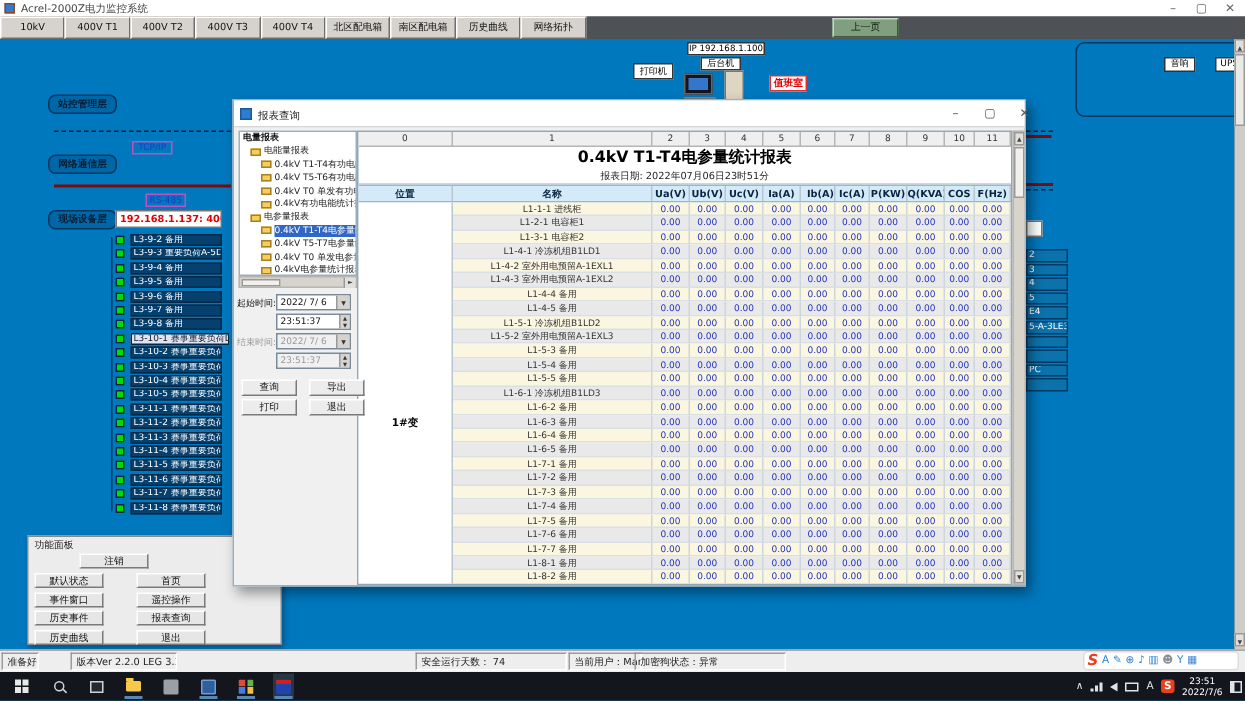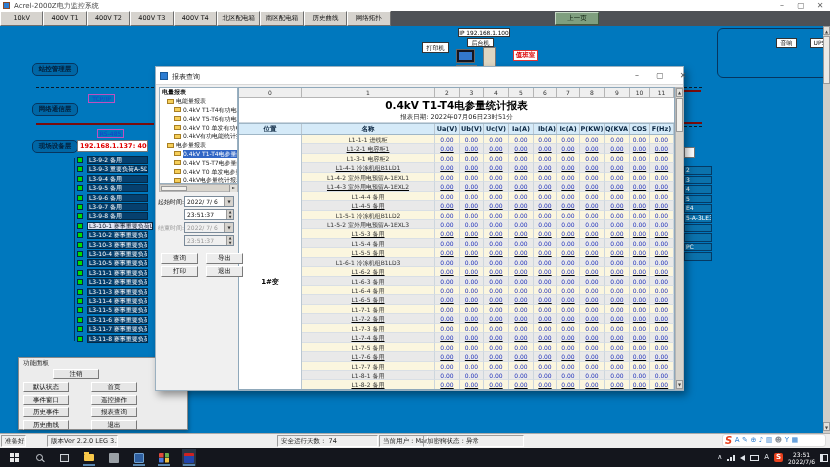--- a/index.html
+++ b/index.html
@@ -76,21 +76,21 @@
 .spin-btns{position:absolute;right:0;top:0;width:7px;height:9px;border-left:1px solid #999;background:#d6d3ce;font-size:3.5px;line-height:4.5px;text-align:center;color:#333;}
 .dlg-btn{width:37px;height:11px;background:#ececec;border:1px solid;border-color:#fff #7a7a7a #7a7a7a #fff;font-size:6.5px;text-align:center;line-height:9px;color:#111;}
 
 #rpt{left:82px;top:20px;width:437px;height:303px;background:#fff;border:1px solid #8fa8ba;overflow:hidden;}
 #cnrow{display:flex;height:10px;background:#efefef;}
 .cnum{border-right:1px solid #b5b5b5;border-bottom:1px solid #b5b5b5;font-size:6px;line-height:9px;text-align:center;color:#333;flex:none;}
 #title-row{height:14px;font-size:10.5px;font-weight:bold;text-align:center;line-height:14px;color:#000;}
 #date-row{height:11px;font-size:6.5px;text-align:center;line-height:10px;color:#222;border-bottom:1px solid #ccd6de;}
 #hrow{display:flex;height:12px;background:#d5eaf8;border-bottom:1px solid #9fb6c6;border-top:1px solid #9fb6c6;}
 .hcell{font-size:6.5px;font-weight:bold;text-align:center;line-height:11px;color:#0a2540;border-right:1px solid #b9c6d0;flex:none;overflow:hidden;white-space:nowrap;}
-#tbody{display:flex;height:255px;text-decoration:underline;}
+#tbody{display:flex;height:255px;}
 #loc-cell{width:63px;border-right:1px solid #b9c6d0;position:relative;background:#fff;flex:none;}
 #loc-val{position:absolute;top:142px;left:0;width:100%;text-align:center;font-size:7px;font-weight:bold;color:#000;}
 #trows{flex:1;display:flex;flex-direction:column;}
 .trow{display:flex;flex:1;min-height:0;}
 .trow.odd{background:#FBF6DF;}
 .trow.even{background:#E9E9E9;}
 .tcell{border-right:1px solid #cdd6dd;border-bottom:1px solid #d9dfe5;font-size:6px;line-height:9px;text-align:center;color:#333;flex:none;overflow:hidden;white-space:nowrap;}
 .tcell.val{color:#2233bb;}
 #vscroll{left:519px;top:20px;width:9px;height:303px;background:#d8d4cc;border:1px solid #b5b5b5;}
 .vs-btn{left:0;width:7px;height:9px;background:#e2e0db;border:1px solid #9a9a9a;font-size:4px;line-height:8px;text-align:center;color:#444;}

